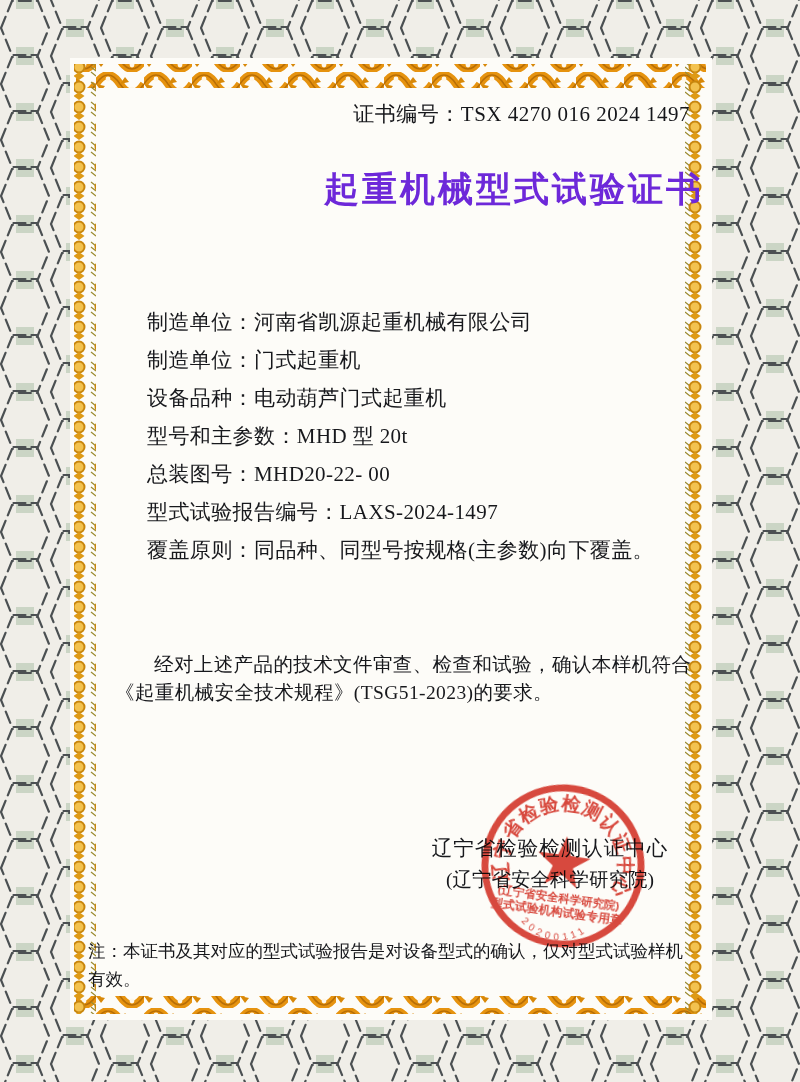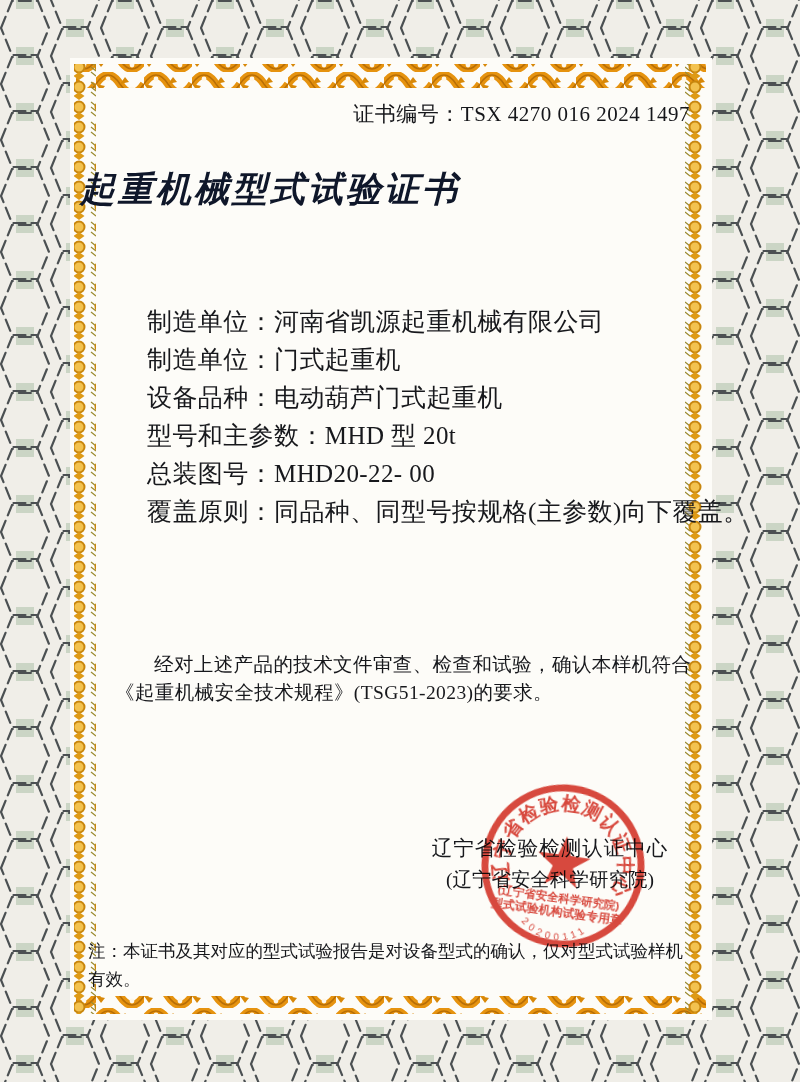--- a/index.html
+++ b/index.html
@@ -11,25 +11,25 @@
   }
   .bg-svg{position:absolute;left:0;top:0;z-index:0;}
   .content{position:absolute;left:0;top:0;width:800px;height:846px;z-index:2;}
 
   .cert-no{
     position:absolute;top:100px;right:110px;
     font-size:21px;letter-spacing:0.5px;color:#15161a;
   }
   .cert-title{
     position:absolute;top:166px;left:80px;width:624px;
-    text-align:left;font-family:"Liberation Sans","DejaVu Sans",sans-serif;
-    font-weight:bold;font-size:35px;letter-spacing:3px;color:#0f172a;font-style:italic;
+    text-align:right;font-family:"Liberation Sans","DejaVu Sans",sans-serif;
+    font-weight:bold;font-size:35px;letter-spacing:3px;color:#6d28d9;
   }
   .fields{position:absolute;left:147px;top:303px;width:540px;}
-  .field-row{font-size:25px;line-height:38px;letter-spacing:0.4px;white-space:nowrap;}
+  .field-row{font-size:21px;line-height:38px;letter-spacing:0.4px;white-space:nowrap;}
   .field-row .lbl{color:#17181c;}
   .field-row .val{color:#17181c;}
 
   .statement{
     position:absolute;left:115px;top:651px;width:578px;
     font-size:19.5px;line-height:28px;text-indent:2em;letter-spacing:0.4px;color:#17181c;
   }
 
   .issuer{
     position:absolute;left:404px;top:832px;width:292px;text-align:center;color:#17181c;
@@ -114,20 +114,23 @@
     <div class="field-row">
       <span class="lbl">设备品种：</span><span class="val">电动葫芦门式起重机</span>
     </div>
     <div class="field-row">
       <span class="lbl">型号和主参数：</span><span class="val">MHD 型 20t</span>
     </div>
     <div class="field-row">
       <span class="lbl">总装图号：</span><span class="val">MHD20-22- 00</span>
     </div>
     <div class="field-row">
+      <span class="lbl">型式试验报告编号：</span><span class="val">LAXS-2024-1497</span>
+    </div>
+    <div class="field-row">
       <span class="lbl">覆盖原则：</span><span class="val">同品种、同型号按规格(主参数)向下覆盖。</span>
     </div>
   </div>
 
   <div class="statement">经对上述产品的技术文件审查、检查和试验，确认本样机符合《起重机械安全技术规程》(TSG51-2023)的要求。</div>
 
   <div class="issuer">
     <div class="issuer-name">辽宁省检验检测认证中心</div>
     <div class="issuer-subname">(辽宁省安全科学研究院)</div>
   </div>

